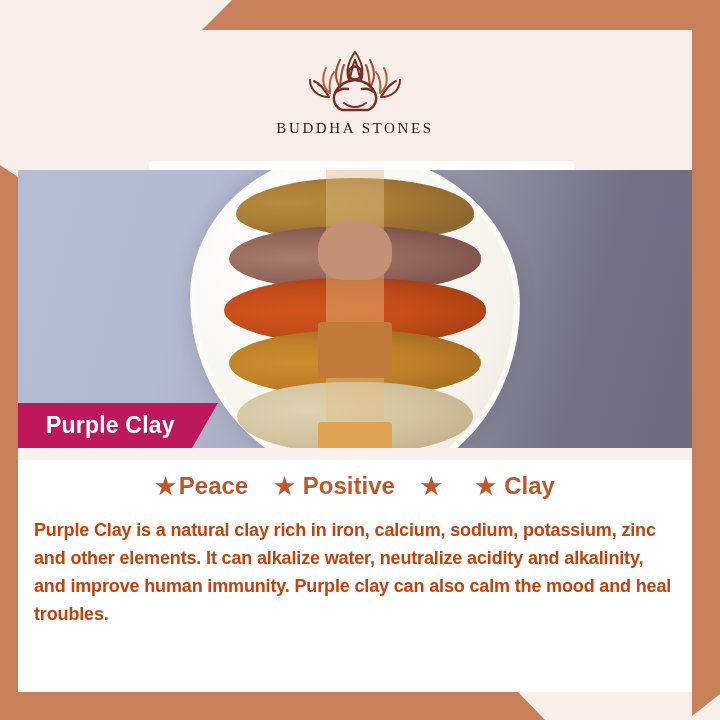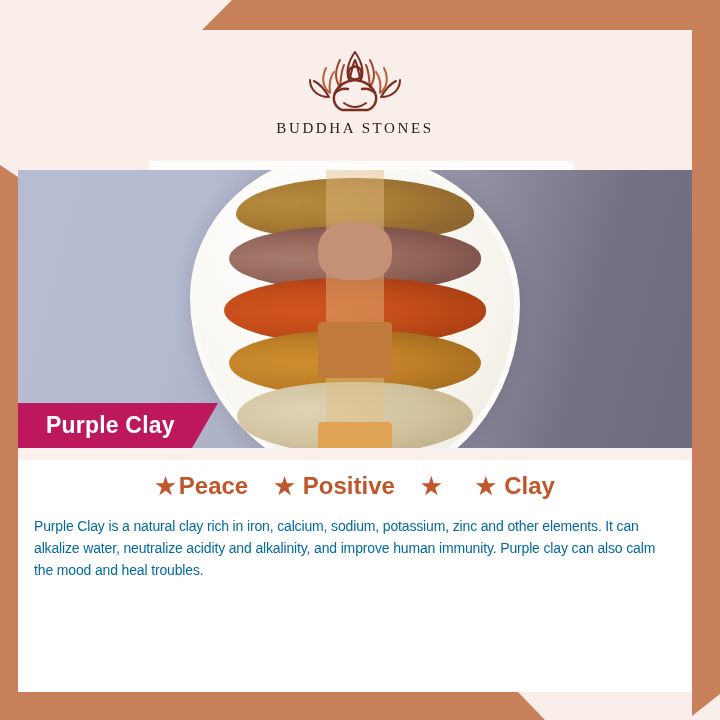--- a/index.html
+++ b/index.html
@@ -121,22 +121,22 @@
   .benefit-strip{height:12px;background:#faf1ee;}
   .benefits{
     display:flex;align-items:center;justify-content:center;gap:26px;
     height:48px;padding-top:2px;
   }
   .benefit{display:flex;align-items:center;color:#c0562b;font-size:24px;font-weight:bold;white-space:nowrap;}
   .benefit .star{font-size:23px;line-height:1;margin-right:3px;}
   .benefit.gap .star{margin-right:8px;}
 
   .desc{
-    margin:6px 16px 0 16px;color:#0369a1;font-size:14px;line-height:1.56;
-    font-weight:400;letter-spacing:-0.15px;
+    margin:6px 16px 0 16px;color:#c2410c;font-size:18px;line-height:1.56;
+    font-weight:700;letter-spacing:-0.15px;
   }
 </style>
 </head>
 <body>
 
 <div class="poster">
 
   <div class="frame-top"></div>
   <div class="frame-right"></div>
   <div class="frame-left"></div>

